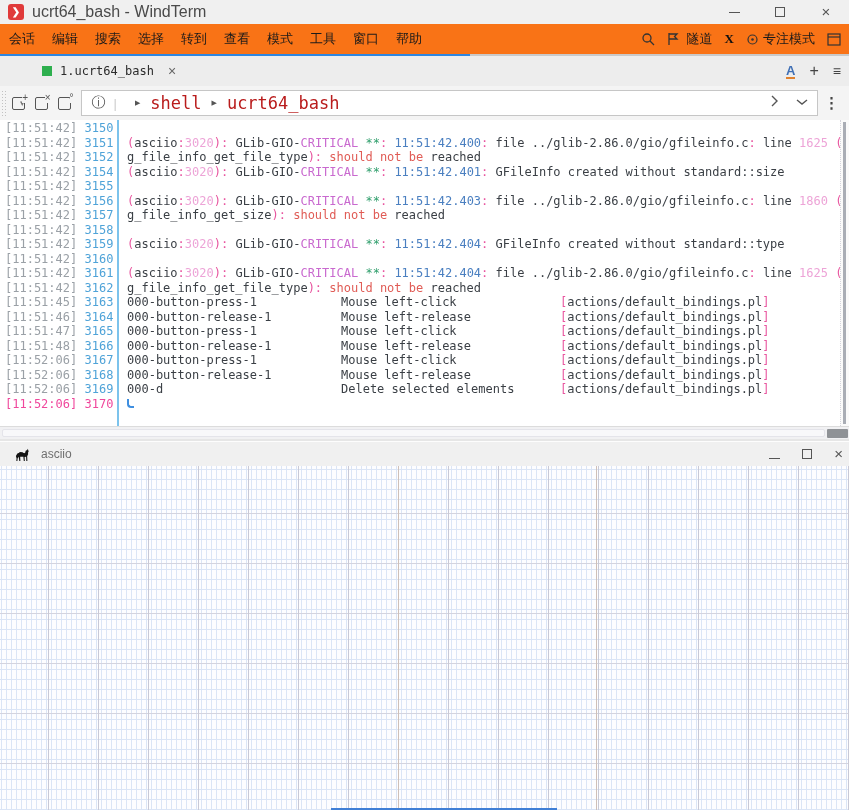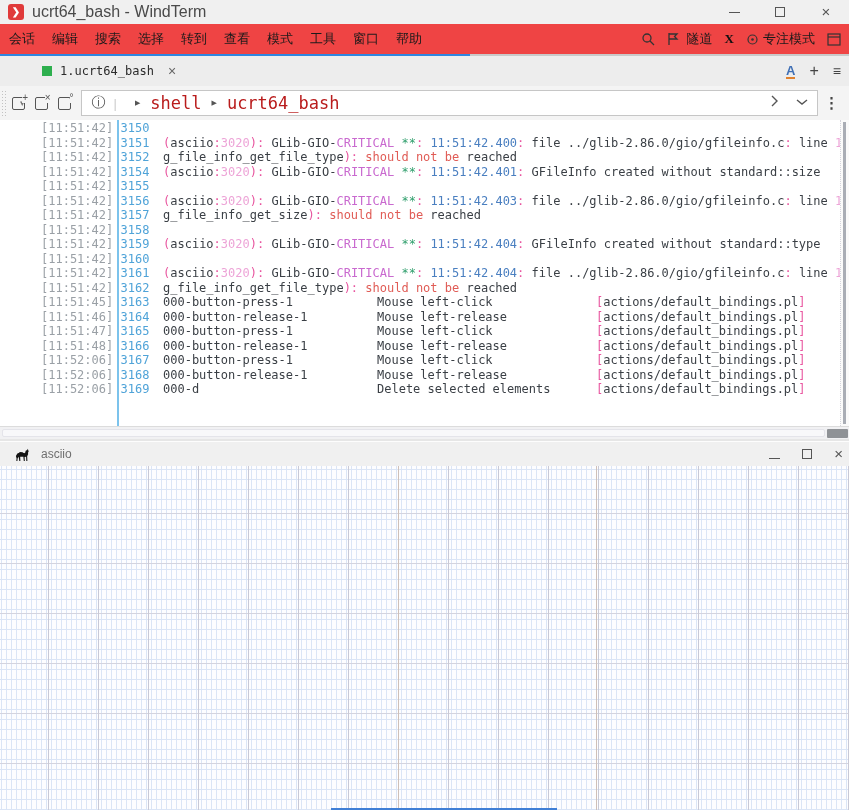--- a/index.html
+++ b/index.html
@@ -11,21 +11,21 @@
   .wt-logo { width:16px; height:16px; margin:0 8px 0 8px; background:#e03a3a; border-radius:3px;
              color:#fff; font-size:10px; line-height:16px; text-align:center; font-weight:bold; }
   .wt-title { font-size:16px; color:#4a4a4a; }
   .win-controls { position:absolute; right:0; top:0; height:100%; display:flex; }
   .win-btn { width:46px; height:24px; display:flex; align-items:center; justify-content:center;
              color:#555; font-size:14px; }
   .glyph-min { width:11px; border-top:1px solid #555; display:inline-block; }
   .glyph-max { width:10px; height:10px; border:1px solid #555; display:inline-block; }
   .glyph-close { font-size:15px; line-height:10px; }
 
-  .wt-menubar { height:30px; background:#ef4444; display:flex; align-items:center; position:relative; }
+  .wt-menubar { height:30px; background:#f97316; display:flex; align-items:center; position:relative; }
   .menu-items { display:flex; gap:17px; padding-left:9px; }
   .menu-item { font-size:13px; color:#1a1a1a; cursor:default; }
   .menu-right { position:absolute; right:8px; display:flex; align-items:center; gap:12px; }
   .menu-right .lbl { font-size:13px; color:#1a1a1a; }
   .menu-right svg { display:block; }
   .x-btn { font-weight:bold; font-size:13px; color:#111; font-family:"Liberation Serif",serif; }
   .accent-row { height:2px; display:flex; }
   .accent-blue { width:470px; background:#2e86e0; }
   .accent-gray { flex:1; background:#c9c9c9; }
 
@@ -56,21 +56,21 @@
   .crumb-sep { color:#555; font-size:7px; margin:0 10px; }
   .crumb { font-size:17px; color:#b91c1c; font-family:"DejaVu Sans Mono",monospace; }
   .addr-right { position:absolute; right:8px; display:flex; align-items:center; gap:14px; }
   .more-dots { color:#444; font-size:15px; font-weight:bold; margin-right:10px; letter-spacing:0; }
 
   
   .wt-terminal { height:306px; background:#ffffff; position:relative;
                  font-family:"DejaVu Sans Mono",monospace; font-size:12px; overflow:hidden; }
   .gutter-sep { position:absolute; left:117px; top:0; bottom:0; width:2px; background:#7cc3ec; }
   .t-rows { padding-top:1px; }
-  .t-row { height:14.5px; line-height:14.5px; white-space:pre;margin-left:36px; }
+  .t-row { height:14.5px; line-height:14.5px; white-space:pre; }
   .g { display:inline-block; width:117px; padding-left:5px; }
   .g-ts { color:#9aa0a6; }
   .g-num { color:#4fa3d8; }
   .t-row.active .g-ts, .t-row.active .g-num { color:#f0479c; }
   .t-content { padding-left:10px; }
   .c-d{color:#3a3f45} .c-p{color:#e8559f} .c-n{color:#eda4d7} .c-m{color:#c969cf}
   .c-t{color:#2e9e6b} .c-b{color:#4a7fc0} .c-r{color:#e05c56}
   .col1 { display:inline-block; width:214px; }
   .col2 { display:inline-block; width:219px; }
   .cursor-mark { display:inline-block; width:7px; height:9px; margin-left:10px;
@@ -238,20 +238,21 @@
         <div class="t-row"><span class="g"><span class="g-ts">[11:51:42]</span><span> </span><span class="g-num">3160</span></span></div>
         <div class="t-row"><span class="g"><span class="g-ts">[11:51:42]</span><span> </span><span class="g-num">3161</span></span><span class="t-content"><span class="c-p">(</span><span class="c-d">asciio</span><span class="c-p">:</span><span class="c-n">3020</span><span class="c-p">):</span><span class="c-d"> GLib-GIO-</span><span class="c-m">CRITICAL</span><span class="c-d"> </span><span class="c-t">**</span><span class="c-p">:</span><span class="c-d"> </span><span class="c-b">11:51:42.404</span><span class="c-p">:</span><span class="c-d"> file ../glib-2.86.0/gio/gfileinfo.c</span><span class="c-p">:</span><span class="c-d"> line </span><span class="c-n">1625</span><span class="c-p"> (</span></span></div>
         <div class="t-row"><span class="g"><span class="g-ts">[11:51:42]</span><span> </span><span class="g-num">3162</span></span><span class="t-content"><span class="c-d">g_file_info_get_file_type</span><span class="c-p">):</span><span class="c-d"> </span><span class="c-r">should not be</span><span class="c-d"> reached</span></span></div>
         <div class="t-row"><span class="g"><span class="g-ts">[11:51:45]</span><span> </span><span class="g-num">3163</span></span><span class="t-content"><span class="col1 c-d">000-button-press-1</span><span class="col2 c-d">Mouse left-click</span><span class="c-p">[</span><span class="c-d">actions/default_bindings.pl</span><span class="c-p">]</span></span></div>
         <div class="t-row"><span class="g"><span class="g-ts">[11:51:46]</span><span> </span><span class="g-num">3164</span></span><span class="t-content"><span class="col1 c-d">000-button-release-1</span><span class="col2 c-d">Mouse left-release</span><span class="c-p">[</span><span class="c-d">actions/default_bindings.pl</span><span class="c-p">]</span></span></div>
         <div class="t-row"><span class="g"><span class="g-ts">[11:51:47]</span><span> </span><span class="g-num">3165</span></span><span class="t-content"><span class="col1 c-d">000-button-press-1</span><span class="col2 c-d">Mouse left-click</span><span class="c-p">[</span><span class="c-d">actions/default_bindings.pl</span><span class="c-p">]</span></span></div>
         <div class="t-row"><span class="g"><span class="g-ts">[11:51:48]</span><span> </span><span class="g-num">3166</span></span><span class="t-content"><span class="col1 c-d">000-button-release-1</span><span class="col2 c-d">Mouse left-release</span><span class="c-p">[</span><span class="c-d">actions/default_bindings.pl</span><span class="c-p">]</span></span></div>
         <div class="t-row"><span class="g"><span class="g-ts">[11:52:06]</span><span> </span><span class="g-num">3167</span></span><span class="t-content"><span class="col1 c-d">000-button-press-1</span><span class="col2 c-d">Mouse left-click</span><span class="c-p">[</span><span class="c-d">actions/default_bindings.pl</span><span class="c-p">]</span></span></div>
         <div class="t-row"><span class="g"><span class="g-ts">[11:52:06]</span><span> </span><span class="g-num">3168</span></span><span class="t-content"><span class="col1 c-d">000-button-release-1</span><span class="col2 c-d">Mouse left-release</span><span class="c-p">[</span><span class="c-d">actions/default_bindings.pl</span><span class="c-p">]</span></span></div>
         <div class="t-row"><span class="g"><span class="g-ts">[11:52:06]</span><span> </span><span class="g-num">3169</span></span><span class="t-content"><span class="col1 c-d">000-d</span><span class="col2 c-d">Delete selected elements</span><span class="c-p">[</span><span class="c-d">actions/default_bindings.pl</span><span class="c-p">]</span></span></div>
+        <div class="t-row active"><span class="g"><span class="g-ts">[11:52:06]</span><span> </span><span class="g-num">3170</span></span><span class="cursor-mark"></span></div>
       </div>
     <div class="gutter-sep"></div>
     <div class="vscroll">
       <div class="vthumb"></div>
     </div>
   </div>
 
   <div class="wt-hscroll">
     <div class="hgroove"></div>
     <div class="hthumb"></div>

